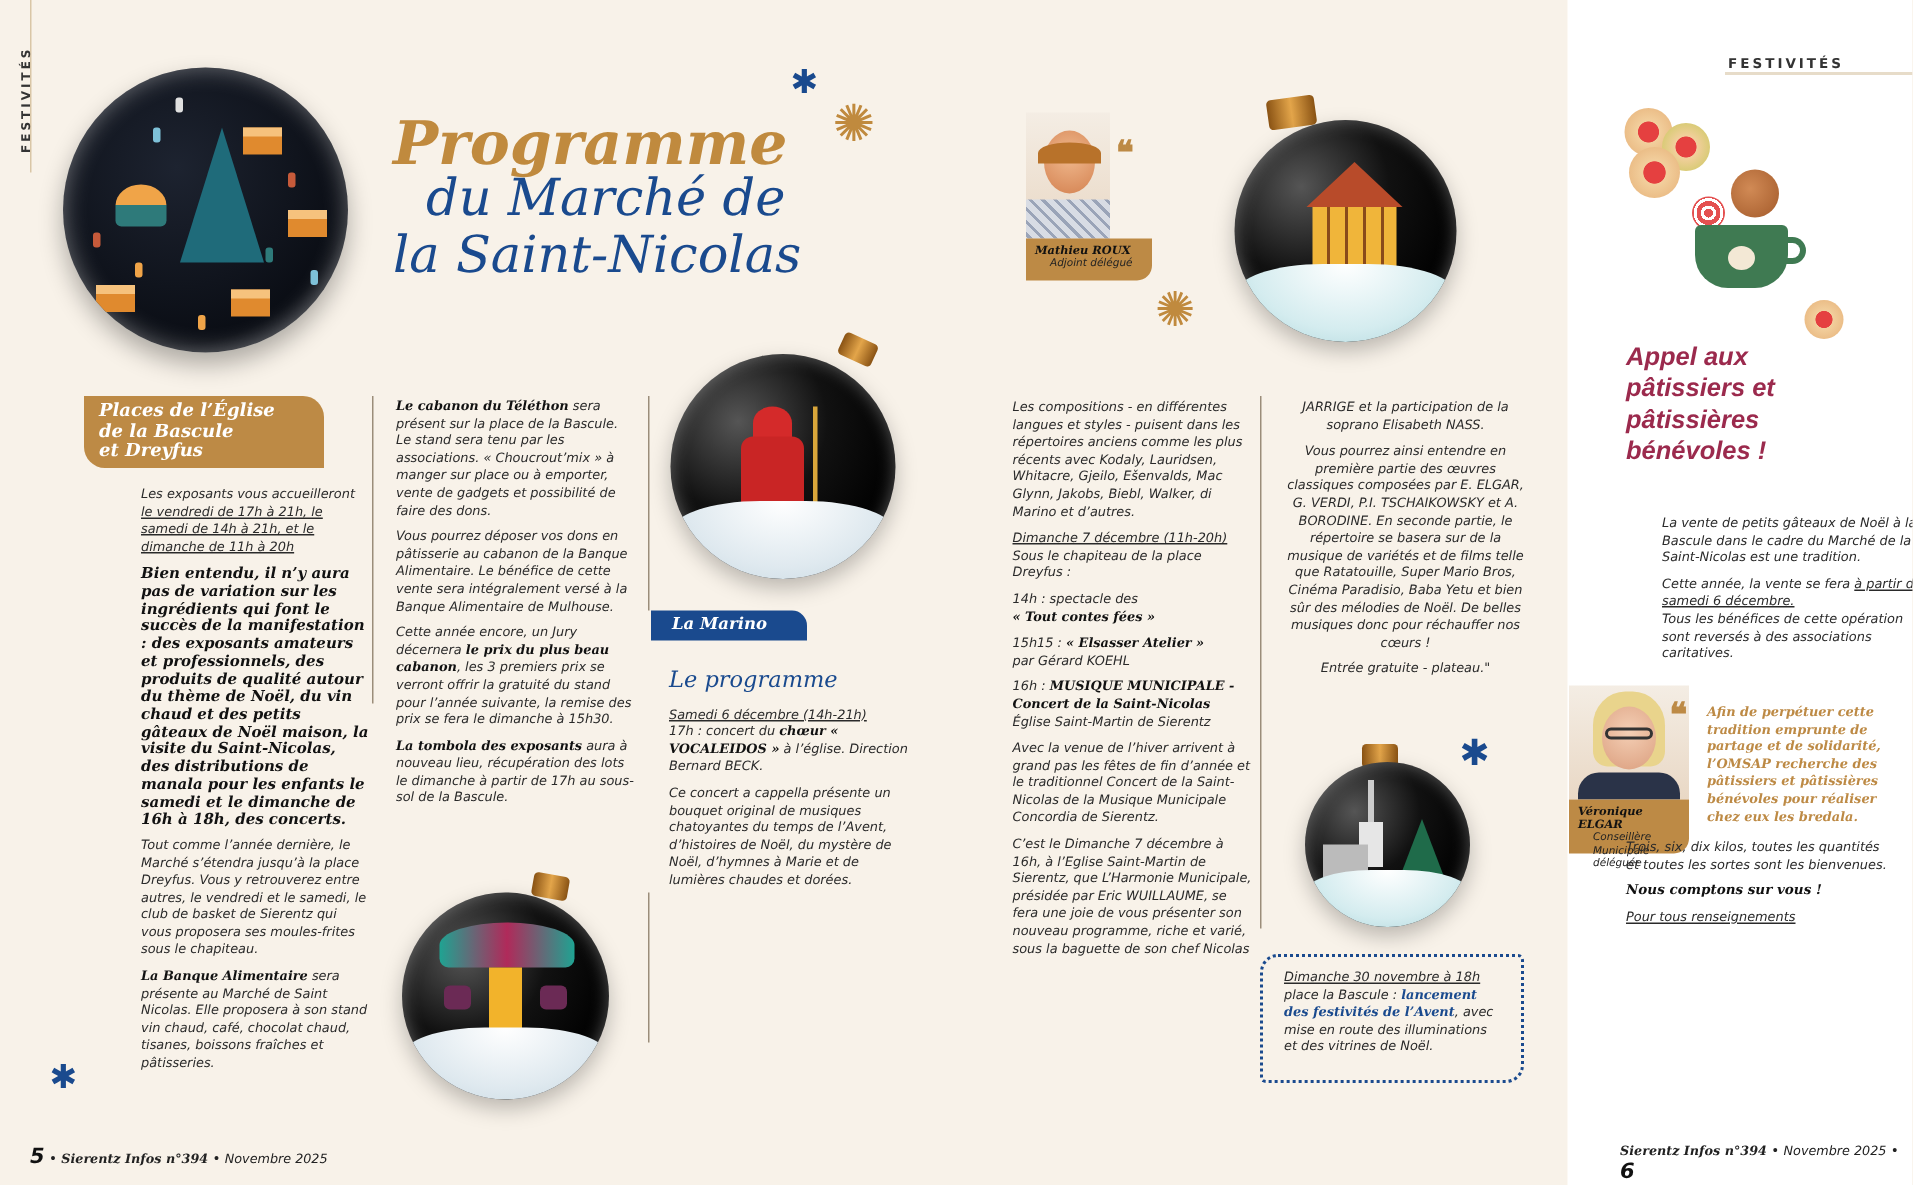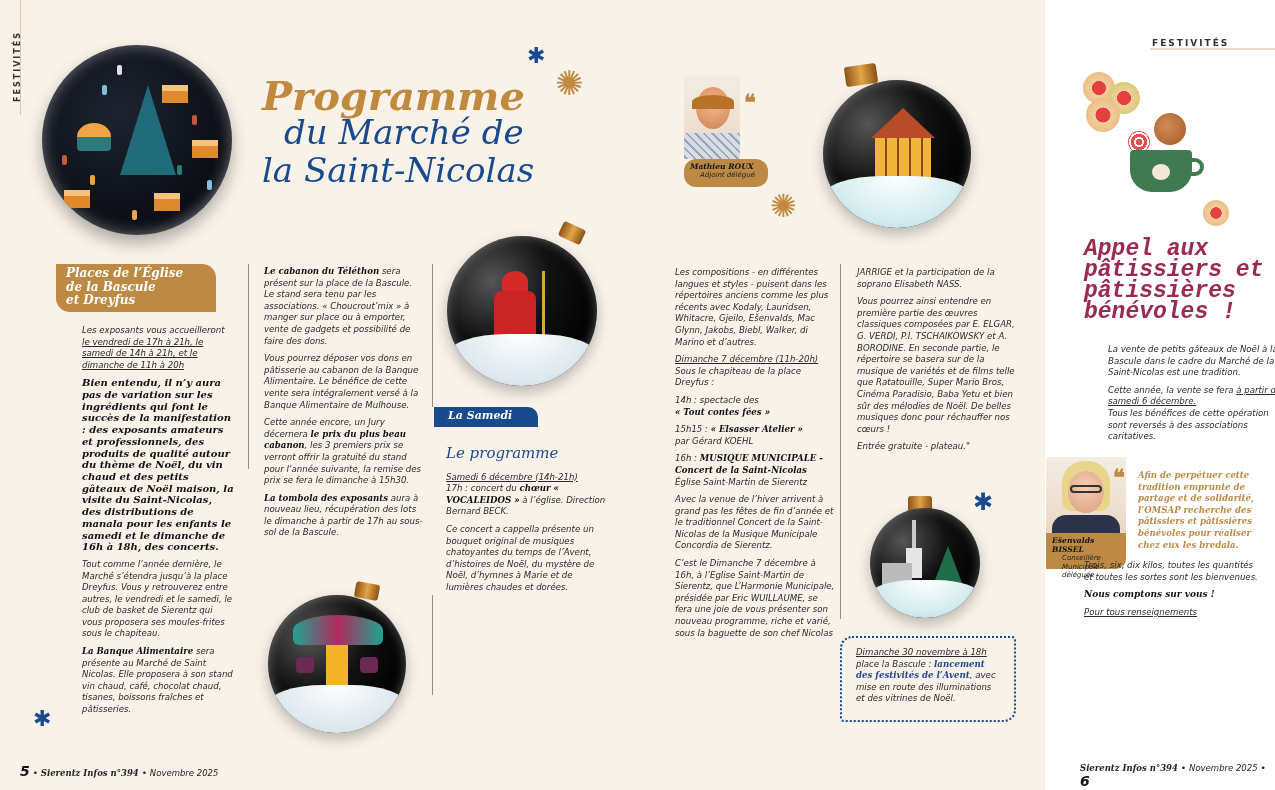--- a/index.html
+++ b/index.html
@@ -34,46 +34,46 @@
   .hd-gold { left: 56px; top: 264px; width: 160px; height: 48px; background: #bd8a45; border-radius: 0 14px 0 14px; padding: 3px 10px; color: #fff; font-family: "DejaVu Serif", serif; font-style: italic; font-weight: bold; font-size: 12px; line-height: 13.5px; }
   .hd-blue { left: 434px; top: 407px; width: 104px; height: 20px; background: #1a4a8e; border-radius: 0 10px 0 0; padding: 2px 14px; color: #fff; font-family: "DejaVu Serif", serif; font-style: italic; font-weight: bold; font-size: 11px; }
 
   
   .txt { font-family: "DejaVu Sans", sans-serif; font-style: italic; font-size: 8.6px; line-height: 11.6px; color: #2a2a2a; }
   .txt p { margin-bottom: 6px; }
   .txt b { font-family: "DejaVu Serif", serif; font-weight: bold; font-style: italic; color: #111; }
   .txt u { text-decoration: underline; }
   .bold-para { font-family: "DejaVu Serif", serif; font-weight: bold; font-style: italic; font-size: 10px; line-height: 11.7px; color: #111; margin-bottom: 6px; }
 
-  .col1 { left: 82px; top: 325px; width: 152px; }
+  .col1 { left: 94px; top: 325px; width: 152px; }
   .col2 { left: 264px; top: 266px; width: 160px; }
   .col3 { left: 446px; top: 438px; width: 160px; }
   .col4 { left: 675px; top: 267px; width: 160px; }
-  .col5 { left: 857px; top: 267px; width: 160px; }
+  .col5 { left: 857px; top: 267px; width: 160px; text-align: center; }
 
   .vline { width: 1px; background: #9b8d7a; }
 
   .prog-title { font-family: "DejaVu Serif", serif; font-style: italic; font-size: 15px; color: #1a4a8e; margin: 10px 0 12px 0; }
 
   
   .photo { background: linear-gradient(180deg, #f4ede4 0%, #e9d8c5 100%); overflow: hidden; }
   .face { border-radius: 50%; background: radial-gradient(circle at 50% 40%, #f0b98e 0%, #d98c5c 80%); }
   .name-card { background: #bd8a45; border-radius: 0 0 10px 0; padding: 3px 6px; }
   .name-card .n { font-family: "DejaVu Serif", serif; font-weight: bold; font-style: italic; font-size: 7.6px; color: #111; }
   .name-card .r { font-family: "DejaVu Sans", sans-serif; font-style: italic; font-size: 7px; color: #222; line-height: 8.5px; margin-left: 10px; }
   .quote-mark { font-family: "DejaVu Serif", serif; font-weight: bold; font-size: 22px; color: #bd8a45; line-height: 20px; }
 
   
   .dotted { left: 840px; top: 636px; width: 176px; height: 86px; border: 2px dotted #1a4a8e; border-radius: 12px 4px 12px 4px; padding: 9px 14px; }
   .blue-bold { font-family: "DejaVu Serif", serif; font-weight: bold; font-style: italic; color: #1a4a8e; }
 
   
   .fest-right { left: 1152px; top: 38px; font-size: 9px; letter-spacing: 2px; font-weight: bold; color: #333; }
   .fest-rule { left: 1150px; top: 48px; width: 125px; height: 2px; background: #e7dcc9; }
-  .appel { left: 1084px; top: 227px; width: 180px; font-family: Liberation Mono, monospace; font-style: italic; font-weight: bold; font-size: 23px; line-height: 21px; color: #9b2a4d; margin-top: 12px; }
+  .appel { left: 1084px; top: 227px; width: 180px; font-family: Liberation Sans, sans-serif; font-style: italic; font-weight: bold; font-size: 17px; line-height: 21px; color: #9b2a4d; }
   .col-r { left: 1084px; top: 344px; width: 180px; margin-left: 24px; }
   .col-r2 { left: 1084px; top: 560px; width: 180px; }
   .gold-quote { left: 1138px; top: 470px; width: 130px; font-family: "DejaVu Serif", serif; font-weight: bold; font-style: italic; font-size: 8.6px; line-height: 11.6px; color: #bd8a45; }
 
   .cookie { border-radius: 50%; background: radial-gradient(circle, #e54040 0%, #e54040 30%, #f2cf9d 32%, #e6b077 100%); }
   .cup { background: #3f7a52; border-radius: 4px 4px 22px 22px; }
 
   
   .foot-l { left: 20px; top: 763px; font-size: 9px; color: #222; }
   .foot-r { left: 1080px; top: 763px; font-size: 9px; color: #222; }
@@ -150,21 +150,21 @@
   <div class="abs" style="left:62px;top:38px;width:0;height:0;border-left:16px solid transparent;border-right:16px solid transparent;border-bottom:42px solid #1f6b4a;"></div>
   <div class="snow" style="background:radial-gradient(ellipse at 50% 0%,#ffffff 0%,#d4ecef 60%,#a8d2d8 100%);"></div>
 </div>
 
 <div class="abs photo" style="left:684px;top:75px;width:56px;height:84px;">
   <div class="abs face" style="left:12px;top:12px;width:34px;height:42px;"></div>
   <div class="abs" style="left:8px;top:20px;width:42px;height:14px;background:#b8722a;border-radius:50% 50% 0 0;"></div>
   <div class="abs" style="left:0;top:58px;width:56px;height:30px;background:repeating-linear-gradient(45deg,#d8dce4 0 4px,#9aa4b8 4px 6px);"></div>
 </div>
 <div class="abs quote-mark" style="left:744px;top:92px;">❝</div>
-<div class="abs name-card" style="left:684px;top:159px;width:84px;height:28px;border-radius:12px;">
+<div class="abs name-card" style="left:684px;top:159px;width:84px;height:28px;">
   <div class="n">Mathieu ROUX</div>
   <div class="r">Adjoint délégué</div>
 </div>
 
 <div class="abs hd-gold">
   <div>Places de l’Église</div>
   <div>de la Bascule</div>
   <div>et Dreyfus</div>
 </div>
 
@@ -190,21 +190,21 @@
   </p>
   <p>Vous pourrez déposer vos dons en pâtisserie au cabanon de la Banque Alimentaire. Le bénéfice de cette vente sera intégralement versé à la Banque Alimentaire de Mulhouse.</p>
   <p>
     <span>Cette année encore, un Jury décernera </span><b>le prix du plus beau cabanon</b><span>, les 3 premiers prix se verront offrir la gratuité du stand pour l’année suivante, la remise des prix se fera le dimanche à 15h30.</span>
   </p>
   <p>
     <b>La tombola des exposants</b><span> aura à nouveau lieu, récupération des lots le dimanche à partir de 17h au sous-sol de la Bascule.</span>
   </p>
 </div>
 
-<div class="abs hd-blue">La Samedi</div>
+<div class="abs hd-blue">La Marino</div>
 
 <div class="abs txt col3">
   <div class="prog-title">Le programme</div>
   <p>
     <u>Samedi 6 décembre (14h-21h)</u><br>
     <span>17h : concert du </span><b>chœur « VOCALEIDOS »</b><span> à l’église. Direction Bernard BECK.</span>
   </p>
   <p>Ce concert a cappella présente un bouquet original de musiques chatoyantes du temps de l’Avent, d’histoires de Noël, du mystère de Noël, d’hymnes à Marie et de lumières chaudes et dorées.</p>
 </div>
 
@@ -272,21 +272,21 @@
   </p>
 </div>
 
 <div class="abs photo" style="left:1046px;top:457px;width:80px;height:76px;">
   <div class="abs" style="left:16px;top:4px;width:48px;height:50px;background:#e9d48c;border-radius:45% 45% 20% 20%;"></div>
   <div class="abs face" style="left:22px;top:14px;width:36px;height:42px;background:radial-gradient(circle at 50% 40%,#f4cfb5 0%,#e0a889 80%);"></div>
   <div class="abs" style="left:24px;top:28px;width:32px;height:8px;border:2px solid #333;border-radius:4px;"></div>
   <div class="abs" style="left:6px;top:58px;width:68px;height:20px;background:#2a3348;border-radius:14px 14px 0 0;"></div>
 </div>
 <div class="abs name-card" style="left:1046px;top:533px;width:80px;height:36px;">
-  <div class="n">Ešenvalds BISSEL</div>
+  <div class="n">Véronique ELGAR</div>
   <div class="r">Conseillère Municipale déléguée</div>
 </div>
 <div class="abs quote-mark" style="left:1113px;top:467px;">❝</div>
 <div class="abs gold-quote">Afin de perpétuer cette tradition emprunte de partage et de solidarité, l’OMSAP recherche des pâtissiers et pâtissières bénévoles pour réaliser chez eux les bredala.</div>
 
 <div class="abs txt col-r2">
   <p>Trois, six, dix kilos, toutes les quantités et toutes les sortes sont les bienvenues.</p>
   <p class="bold-para" style="font-size:9px;">Nous comptons sur vous !</p>
   <p>
     <u>Pour tous renseignements</u><br>

